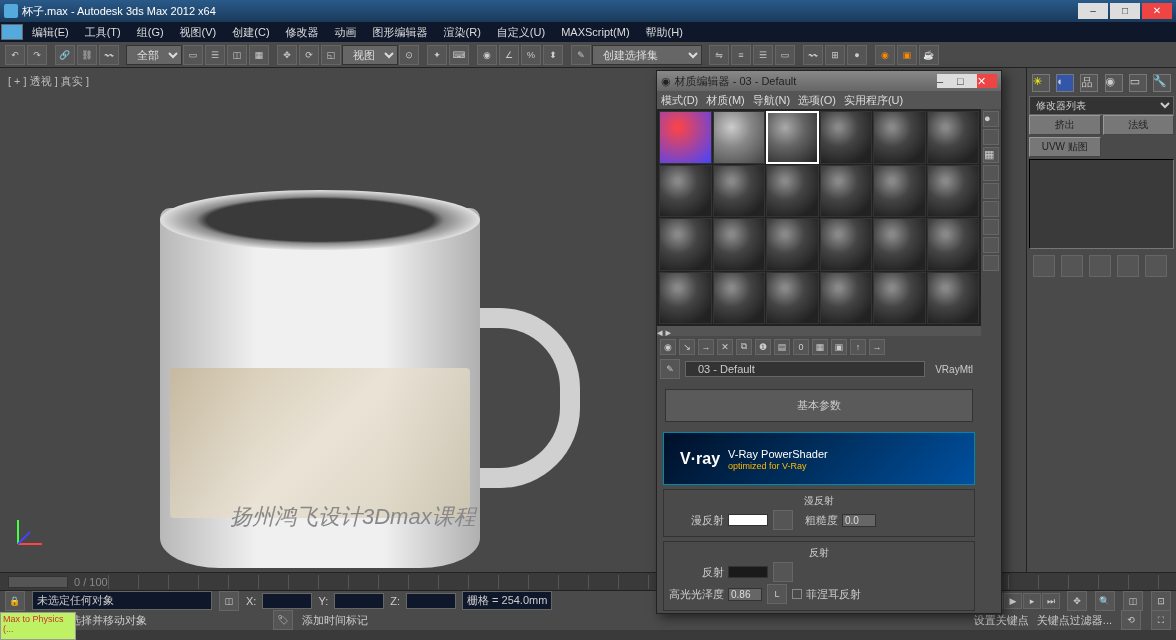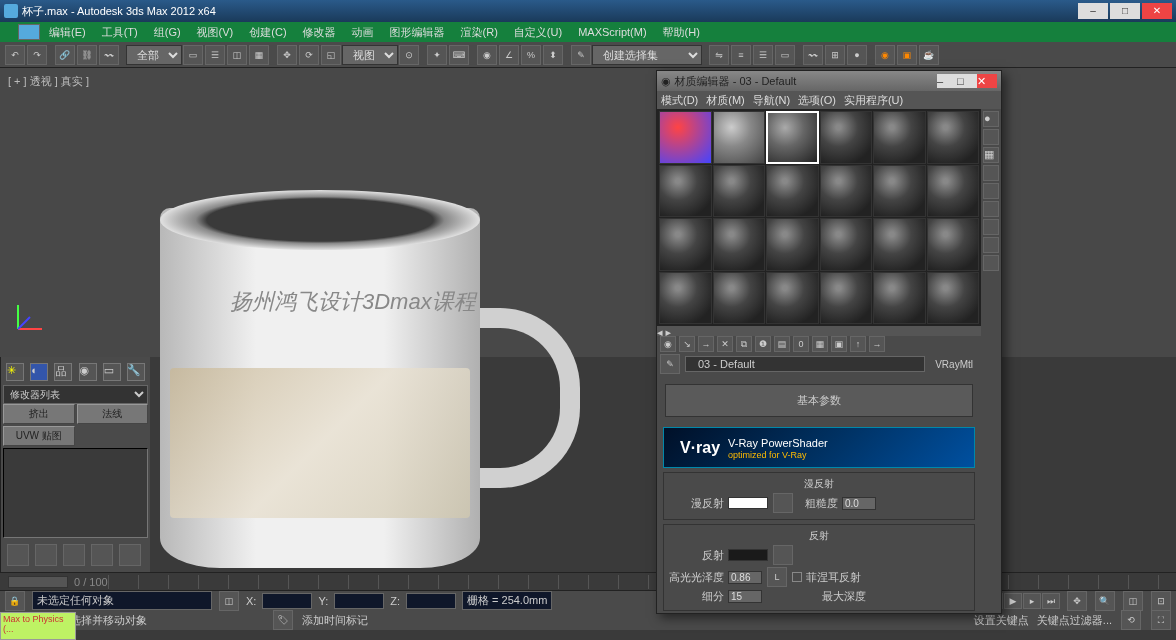--- a/index.html
+++ b/index.html
@@ -2,27 +2,27 @@
 <html><head>
 <meta charset="utf-8">
 <style>
 * { margin: 0; padding: 0; box-sizing: border-box; font-family: "Microsoft YaHei", Arial, sans-serif; font-size: 11px; }
 body { background: #3a3a3a; color: #ccc; overflow: hidden; width: 1176px; height: 640px; position: relative; }
 .titlebar { background: linear-gradient(#2a5a8a, #1a3a5a); height: 22px; display: flex; align-items: center; padding: 0 4px; color: #fff; justify-content: space-between; }
 .titlebar .wc { display: flex; }
 .titlebar .wc div { width: 30px; height: 16px; margin-left: 2px; text-align: center; line-height: 16px; font-size: 10px; }
 .min,.max { background: #ddd; color: #333; }
 .close { background: #e44; color: #fff; }
-.menubar { background: #15803d; height: 20px; display: flex; align-items: center; padding: 0 17px; }
+.menubar { background: #0f172a; height: 20px; display: flex; align-items: center; padding: 0 0; }
 .menubar span { padding: 0 8px; color: #ddd; cursor: pointer; }
 .toolbar { background: #4a4a4a; height: 26px; display: flex; align-items: center; padding: 0 4px; border-bottom: 1px solid #222; }
 .tb-btn { width: 20px; height: 20px; background: #555; margin: 0 1px; border: 1px solid #666; display: flex; align-items: center; justify-content: center; font-size: 9px; color: #ccc; }
 .tb-sep { width: 6px; }
 .tb-drop { background: #666; color: #ddd; padding: 2px 6px; border: 1px solid #333; font-size: 11px; }
-.main { display: flex; height: 504px; flex-direction: column; }
+.main { display: flex; height: 504px; }
 .viewport { flex: 1; background: #484848; position: relative; }
 .vp-label { position: absolute; top: 6px; left: 8px; color: #bbb; font-size: 11px; }
 .mug { position: absolute; left: 160px; top: 140px; width: 360px; height: 380px; }
 .mug-body { width: 320px; height: 360px; background: linear-gradient(90deg, #b8b8b8, #f0f0f0 30%, #f0f0f0 70%, #b0b0b0); border-radius: 10px 10px 60px 60px / 10px 10px 30px 30px; position: relative; }
 .mug-rim { position: absolute; top: -18px; left: 0; width: 320px; height: 60px; background: radial-gradient(ellipse at center, #3a3a3a 50%, #888 55%, #ddd 70%); border-radius: 50%; }
 .mug-tex { position: absolute; top: 160px; left: 10px; width: 300px; height: 150px; background: linear-gradient(135deg, #c8b898, #e8e0d0, #d0c8b0); border-radius: 4px; opacity: 0.8; }
 .mug-handle { position: absolute; right: -60px; top: 100px; width: 100px; height: 180px; border: 20px solid #d0d0d0; border-left: none; border-radius: 0 80px 80px 0; }
 .watermark { position: absolute; left: 230px; bottom: 40px; color: #888; font-size: 22px; font-style: italic; }
 .axis { position: absolute; left: 10px; bottom: 20px; width: 40px; height: 40px; }
 .rightpanel { width: 150px; background: #4a4a4a; border-left: 1px solid #222; padding: 2px; }
@@ -291,25 +291,20 @@
           <div class="swatch dark"></div>
           <div class="tb-btn"></div>
         </div>
         <div class="param-row">
           <label>高光光泽度</label>
           <input class="spinner" value="0.86" style="">
           <div class="tb-btn">L</div>
           <span class="chk"></span>
           <label style="width:auto">菲涅耳反射</label>
         </div>
-        <div class="param-row">
-          <label>细分</label>
-          <input class="spinner" value="15" style="">
-          <label style="width:64px;margin-left:36px">最大深度</label>
-        </div>
       </div>
     </div>
     <div class="me-side">
       <div>●</div>
       <div></div>
       <div>▦</div>
       <div></div>
       <div></div>
       <div></div>
       <div></div>

